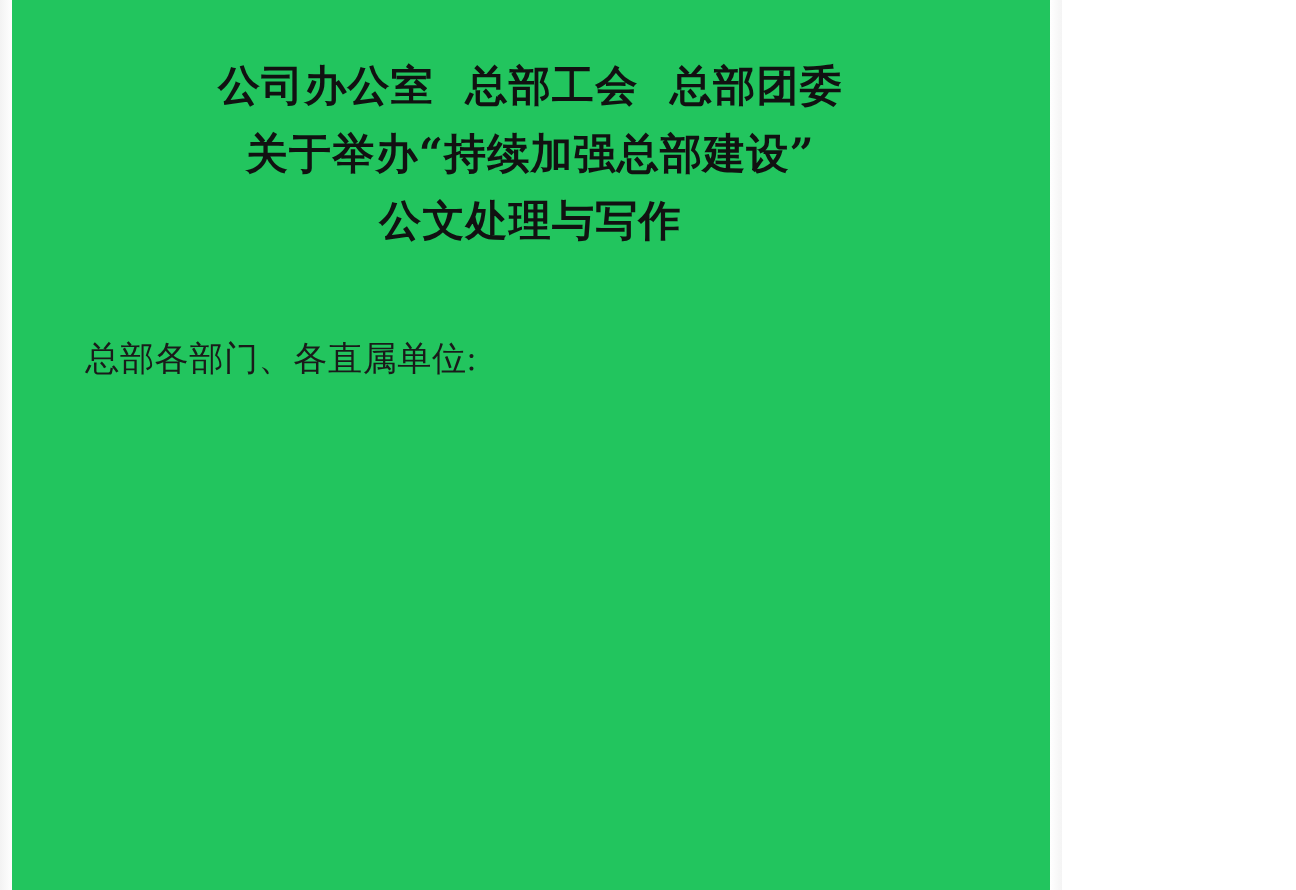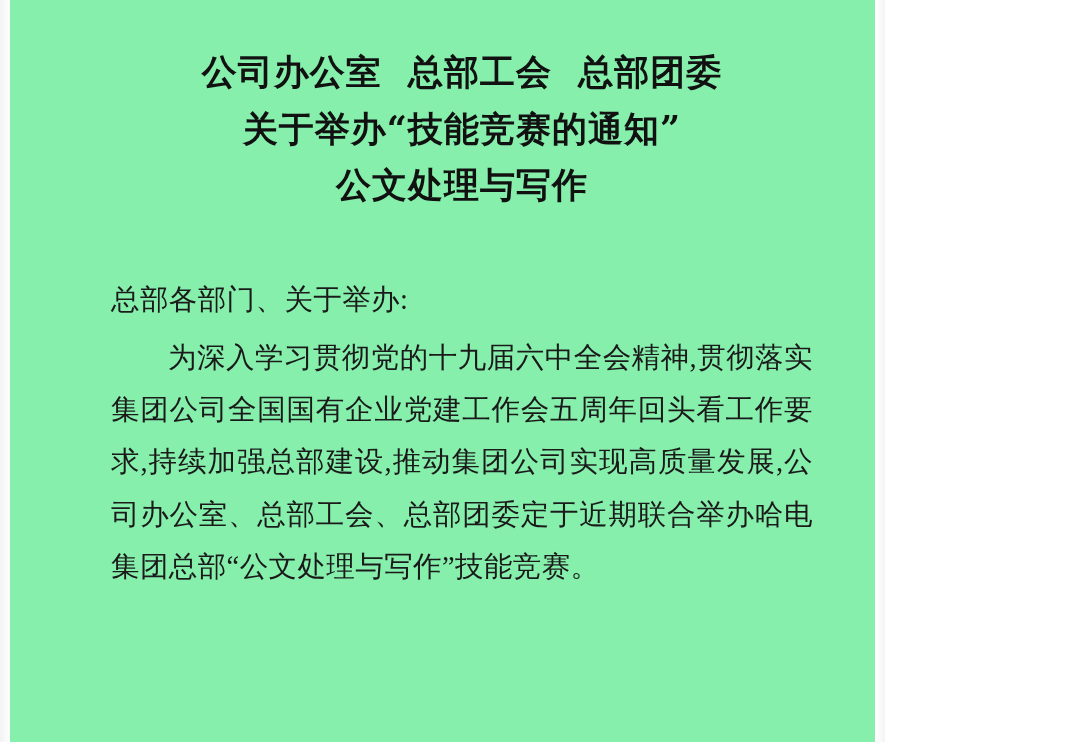--- a/index.html
+++ b/index.html
@@ -12,23 +12,23 @@
     height: 742px;
     overflow: hidden;
     font-family: "Liberation Serif", "DejaVu Serif", serif;
     color: #1b1b1b;
   }
 
   .page {
     position: relative;
     width: 885px;
     height: 742px;
-    background: #86efac;
+    background: #22c55e;
     box-sizing: border-box;
-    padding: 44px 72px 0 111px;
+    padding: 44px 72px 0 71px;
   }
 
   
   .doc-title {
     margin: 0;
     padding: 0 0 4px 0;
     text-align: center;
     font-weight: bold;
     font-size: 35px;
     line-height: 1.62;
@@ -76,22 +76,21 @@
 </head>
 <body>
 
 <div class="page">
 
   <div class="paper-edge-left"></div>
   <div class="paper-edge-right"></div>
 
   <h1 class="doc-title">
     <span class="tline">公司办公室  总部工会  总部团委</span>
-    <span class="tline">关于举办“技能竞赛的通知”</span>
+    <span class="tline">关于举办“持续加强总部建设”</span>
     <span class="tline">公文处理与写作</span>
   </h1>
 
   <div class="doc-body">
-    <p class="salutation">总部各部门、关于举办:</p>
-    <p class="para">为深入学习贯彻党的十九届六中全会精神,贯彻落实集团公司全国国有企业党建工作会五周年回头看工作要求,持续加强总部建设,推动集团公司实现高质量发展,公司办公室、总部工会、总部团委定于近期联合举办哈电集团总部“公文处理与写作”技能竞赛。</p>
+    <p class="salutation">总部各部门、各直属单位:</p>
   </div>
 
 </div>
 
 </body></html>

